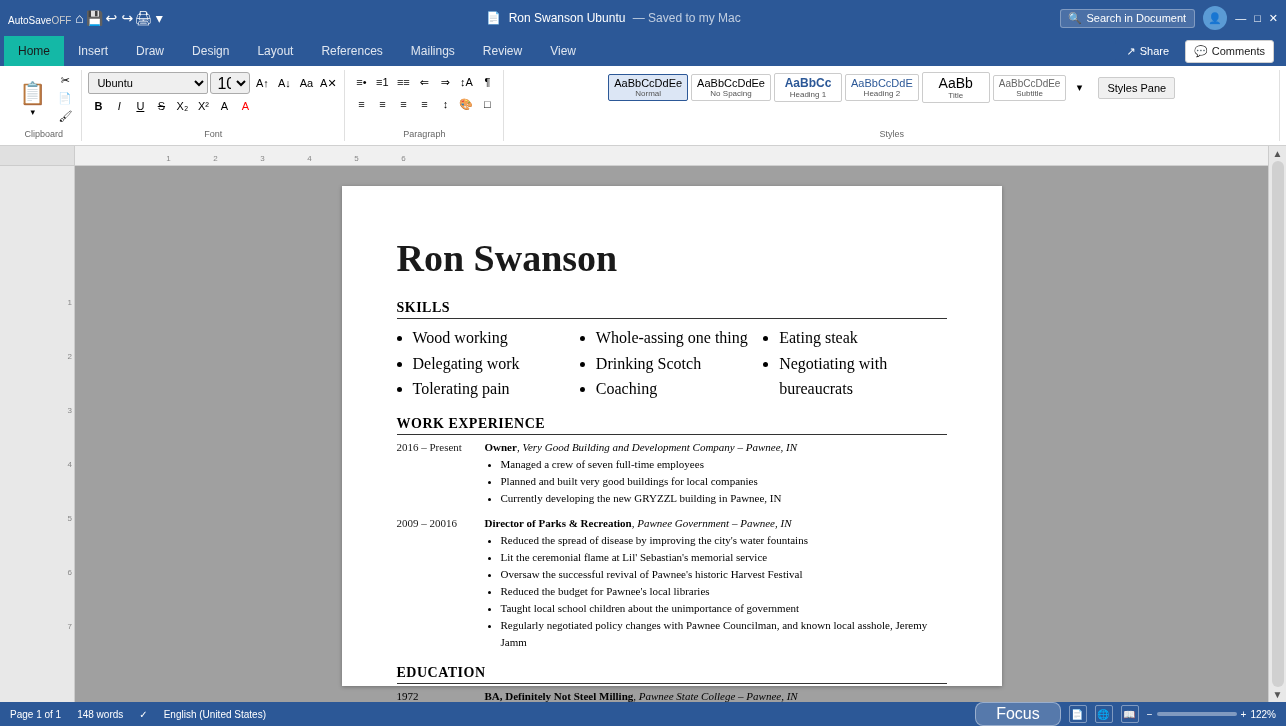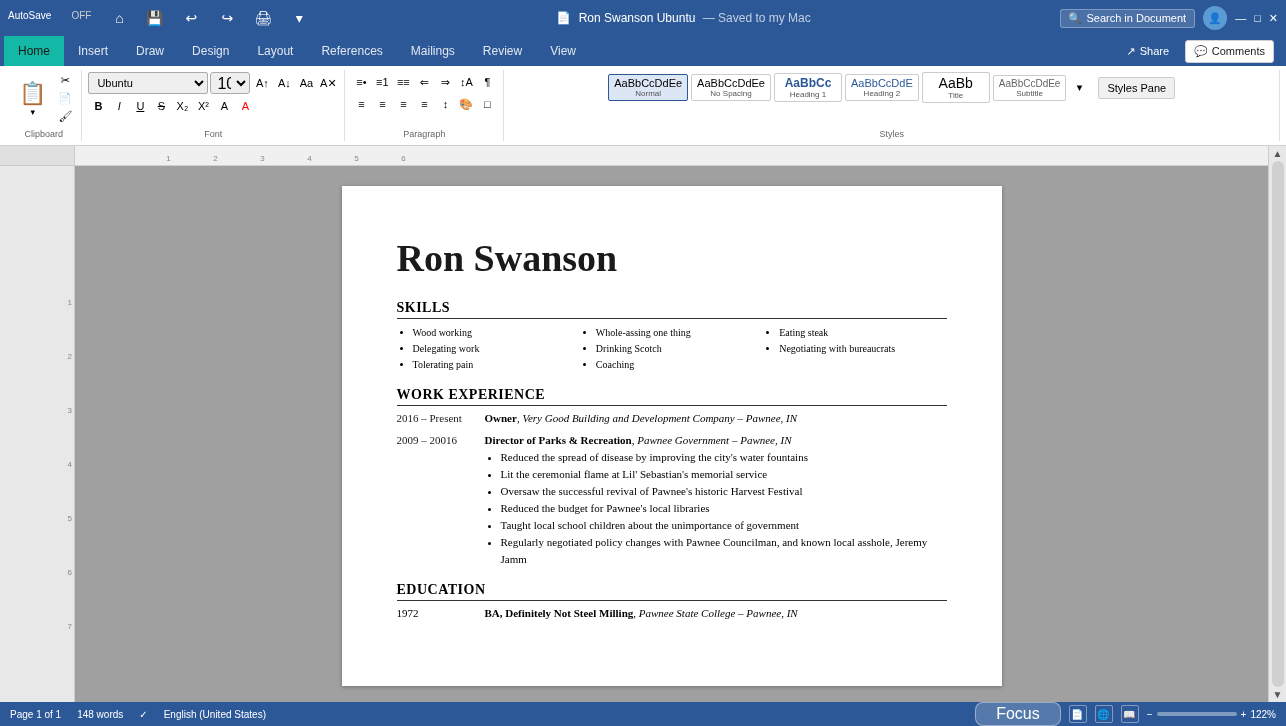--- a/index.html
+++ b/index.html
@@ -7,21 +7,21 @@
 
     
     #title-bar {
       background: #2c5897;
       height: 36px;
       display: flex;
       align-items: center;
       padding: 0 8px;
       color: white;
     }
-    #title-bar .left { display: flex; align-items: flex-start; gap: 20px; font-size: 11px; }
+    #title-bar .left { display: flex; align-items: flex-end; gap: 0; font-size: 11px; }
     #title-bar .center { flex: 1; text-align: center; font-size: 12px; }
     #title-bar .right { display: flex; align-items: center; gap: 8px; font-size: 11px; }
     .autosave-off { font-size: 10px; color: #ccc; }
     .title-icon { width: 16px; height: 16px; display: flex; align-items: center; justify-content: center; color: white; font-size: 14px; cursor: pointer; }
     .search-box { background: rgba(255,255,255,0.15); border: 1px solid rgba(255,255,255,0.3); border-radius: 3px; padding: 2px 8px; color: white; font-size: 11px; display: flex; align-items: center; gap: 4px; cursor: pointer; }
     .user-avatar { width: 24px; height: 24px; border-radius: 50%; background: #5b9bd5; display: flex; align-items: center; justify-content: center; color: white; font-size: 11px; cursor: pointer; }
     #ribbon-tabs { display: flex; background: #2c5897; padding: 0 4px; }
     .ribbon-tab { padding: 8px 14px; color: rgba(255,255,255,0.85); font-size: 12px; cursor: pointer; }
     .ribbon-tab.active { background: #14b8a6; color: #1a1a1a; }
     #ribbon-content { display: flex; align-items: stretch; padding: 2px 4px; gap: 0; border-bottom: 1px solid #d0d0d0; }
@@ -46,21 +46,21 @@
 
     
     .resume-header { display: flex; justify-content: space-between; align-items: flex-start; margin-bottom: 20px; }
     .resume-name { font-size: 38px; font-weight: bold; color: #1a1a1a; }
     .resume-address { text-align: right; font-size: 11px; line-height: 1.5; color: #1a1a1a; }
     .section-title { font-size: 14px; font-weight: bold; border-bottom: 1.5px solid #333; padding-bottom: 2px; margin-bottom: 6px; letter-spacing: 0.5px; text-transform: uppercase; }
     .section { margin-bottom: 14px; }
     .skills-grid { display: flex; gap: 0; }
     .skills-col { flex: 1; }
     .skills-col ul { list-style: disc; padding-left: 16px; }
-    .skills-col ul li { font-size: 10px; line-height: 1.6; }
+    .skills-col ul li { font-size: 16px; line-height: 1.6; }
     .work-entry { display: flex; margin-bottom: 10px; }
     .work-dates { width: 88px; font-size: 11px; color: #1a1a1a; flex-shrink: 0; padding-top: 0; }
     .work-details { flex: 1; }
     .work-title { font-size: 11px; }
     .work-title .job-title { font-weight: bold; }
     .work-title .company { font-style: italic; }
     .work-details ul { list-style: disc; padding-left: 16px; margin-top: 3px; }
     .work-details ul li { font-size: 11px; line-height: 1.55; }
     .edu-entry { display: flex; margin-bottom: 8px; }
     .edu-dates { width: 88px; font-size: 11px; flex-shrink: 0; }
@@ -311,20 +311,25 @@
 
           <div class="section">
             <div class="section-title">WORK EXPERIENCE</div>
 
             <div class="work-entry">
               <div class="work-dates">2016 – Present</div>
               <div class="work-details">
                 <div class="work-title">
                   <span class="job-title">Owner</span>, <span class="company">Very Good Building and Development Company – Pawnee, IN</span>
                 </div>
+                <ul>
+                  <li>Managed a crew of seven full-time employees</li>
+                  <li>Planned and built very good buildings for local companies</li>
+                  <li>Currently developing the new GRYZZL building in Pawnee, IN</li>
+                </ul>
               </div>
             </div>
 
             <div class="work-entry">
               <div class="work-dates">2009 – 20016</div>
               <div class="work-details">
                 <div class="work-title">
                   <span class="job-title">Director of Parks &amp; Recreation</span>, <span class="company">Pawnee Government – Pawnee, IN</span>
                 </div>
                 <ul>

